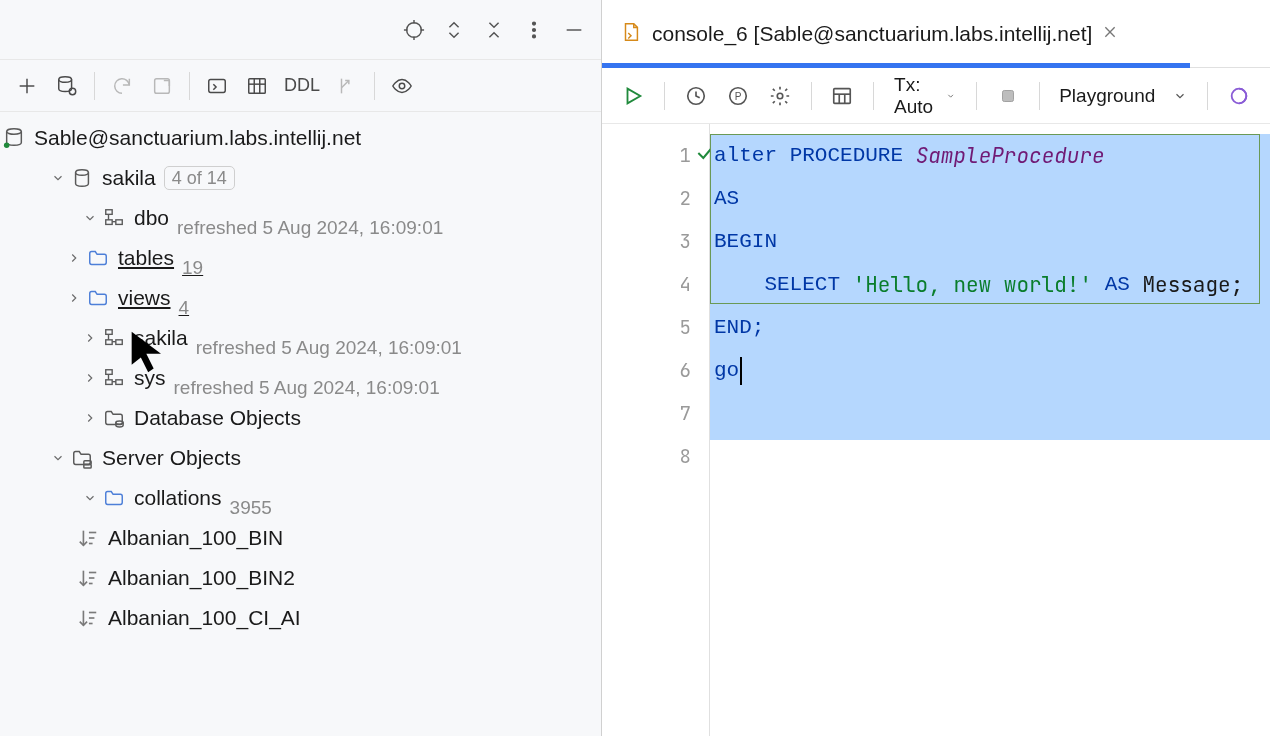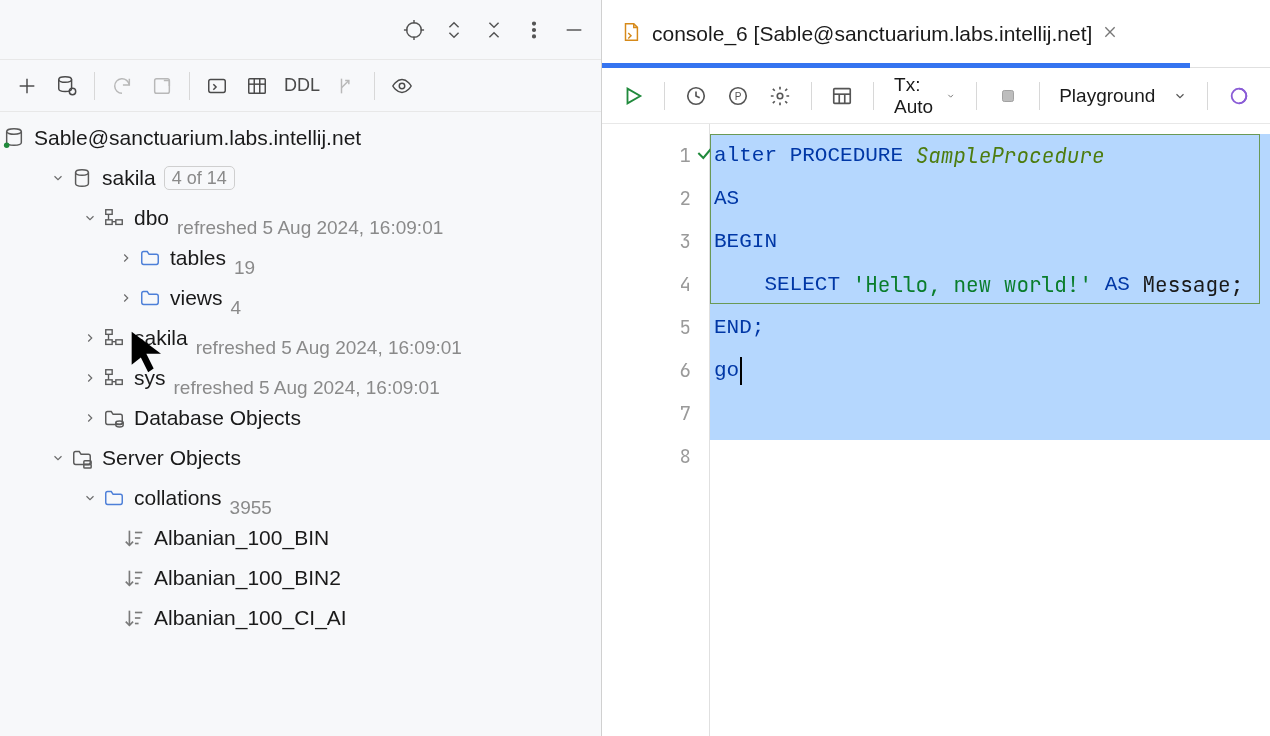--- a/index.html
+++ b/index.html
@@ -23,22 +23,22 @@
   .chev { width: 20px; display: inline-flex; justify-content: center; color: #6a6a6a; }
   .chev svg { width: 14px; height: 14px; stroke: currentColor; fill: none; stroke-width: 2; }
   .nicon { width: 28px; display: inline-flex; justify-content: center; align-items: center; margin-right: 6px; }
   .nicon svg { width: 22px; height: 22px; }
   .label { color: #1a1a1a; }
   .meta { color: #8a8a8a; font-size: 19px; margin-left: 8px; margin-top: 20px; }
   .count-pill { color: #8a8a8a; font-size: 18px; border: 1px solid #cfcfcf; border-radius: 5px; padding: 0 7px; margin-left: 8px; line-height: 22px; }
   .ind0 { }
   .ind1 { padding-left: 48px; }
   .ind2 { padding-left: 80px; }
-  .ind3 { padding-left: 116px; }
-  .ind4 { padding-left: 120px; }
+  .ind3 { padding-left: 64px; text-decoration: underline; }
+  .ind4 { padding-left: 74px; }
   
   .right { flex: 1; display: flex; flex-direction: column; }
   .tabbar { height: 68px; display: flex; align-items: center; border-bottom: 1px solid #e0e0e0; position: relative; }
   .tab { display: flex; align-items: center; height: 60px; padding: 0 18px; gap: 10px; }
   .tab-title { font-size: 21px; }
   .tab-close { color: #777; cursor: pointer; }
   .tab-underline { position: absolute; left: 0; bottom: -1px; height: 5px; background: #3574f0; width: 588px; }
   .ed-toolbar { height: 56px; display: flex; align-items: center; padding: 0 12px; border-bottom: 1px solid #e8e8e8; gap: 4px; }
   .ebtn { height: 38px; min-width: 38px; display: inline-flex; align-items: center; justify-content: center; color: #4a4a4a; cursor: pointer; border-radius: 4px; padding: 0 4px; }
   .ebtn svg { width: 22px; height: 22px; }
@@ -49,21 +49,21 @@
   .editor { flex: 1; display: flex; font-family: "JetBrains Mono", Menlo, Consolas, monospace; font-size: 21px; }
   .gutter { width: 108px; border-right: 1px solid #e0e0e0; padding-top: 10px; }
   .gline { height: 43px; display: flex; align-items: center; justify-content: flex-end; padding-right: 18px; color: #9a9a9a; font-size: 19px; position: relative; }
   .gcheck { position: absolute; right: -6px; color: #208a3c; }
   .gcheck svg { width: 20px; height: 20px; stroke: currentColor; fill: none; stroke-width: 2.4; }
   .code { flex: 1; padding-top: 10px; position: relative; }
   .code-bg { position: absolute; left: 0; top: 10px; right: 0; height: 306px; background: #b5d7fe; }
   .code-box { position: absolute; left: 0; top: 10px; right: 10px; height: 170px; border: 1px solid #6a9955; pointer-events: none; }
   .cline { height: 43px; display: flex; align-items: center; padding-left: 4px; position: relative; white-space: pre; }
   .kw { color: #0037a6; font-family: Liberation Mono, monospace; }
-  .ident { color: #4d7c0f; font-style: italic; }
+  .ident { color: #701a75; font-style: italic; }
   .str { color: #0a7d2c; }
   .plain { color: #1a1a1a; }
   .caret { display: inline-block; width: 2px; height: 28px; background: #000; vertical-align: middle; margin-left: 1px; }
   .cursor-img { position: absolute; pointer-events: none; z-index: 50; }
 </style>
 </head>
 <body>
 
 <div class="app">
 

